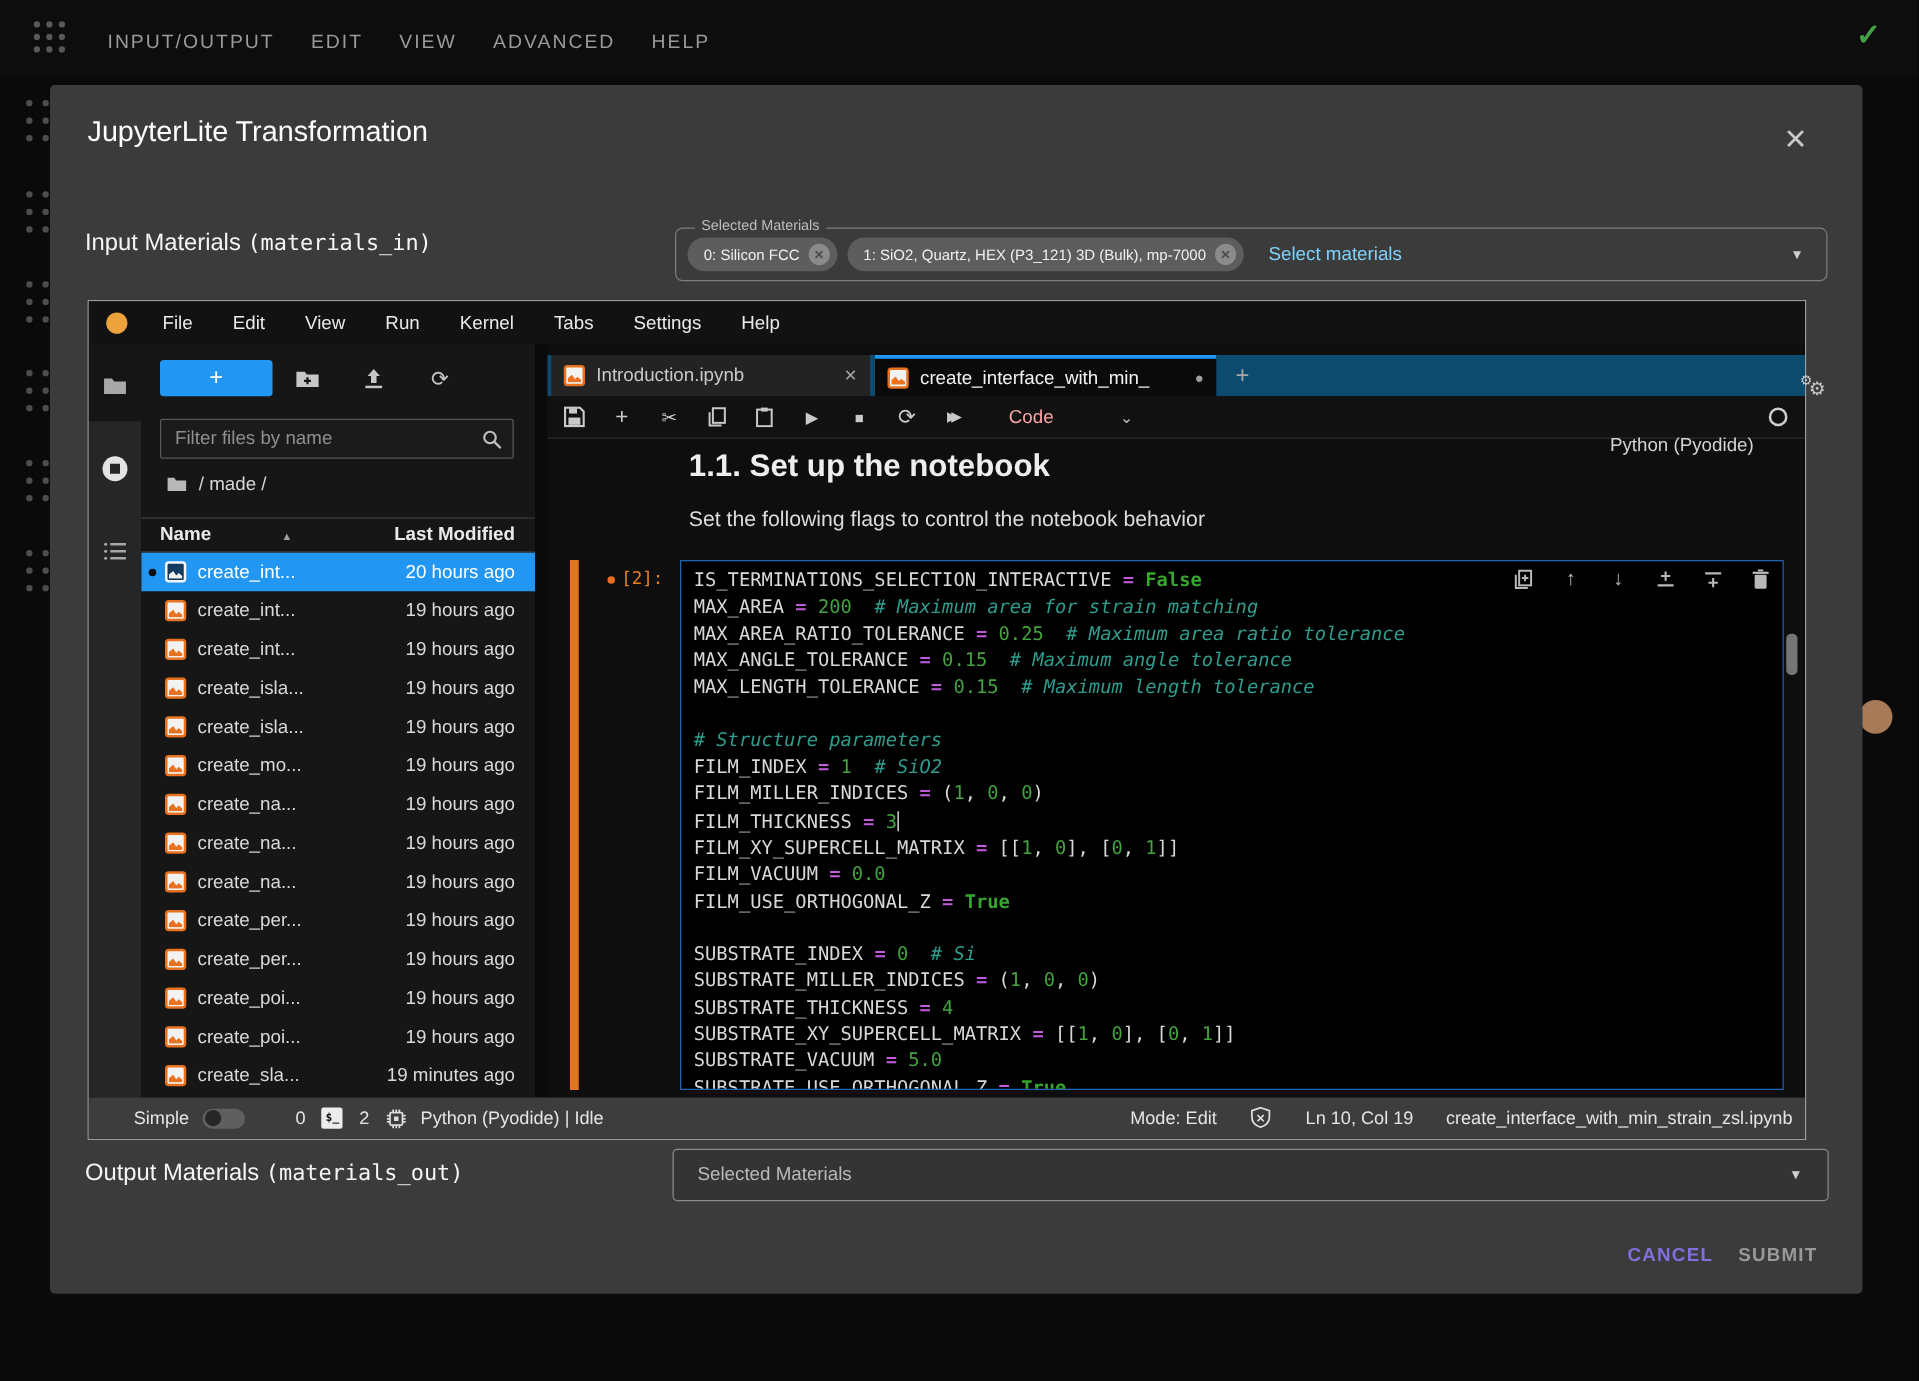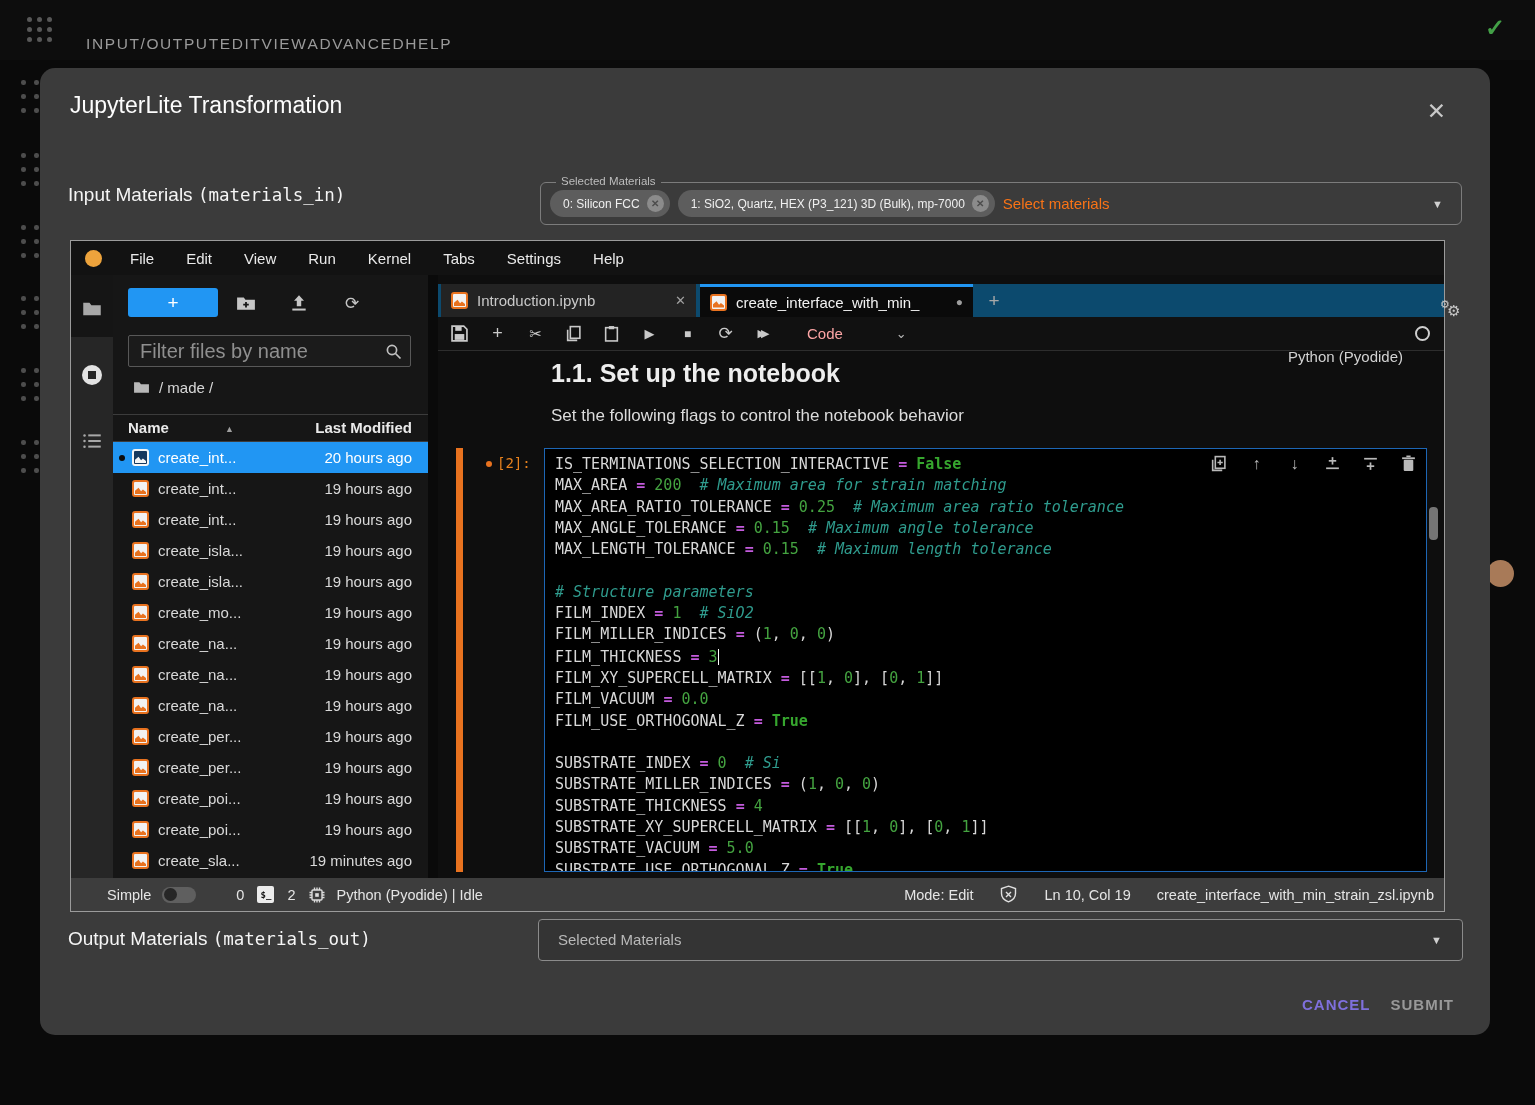--- a/index.html
+++ b/index.html
@@ -6,45 +6,45 @@
   html,body { background:#000; }
   body { font-family:"Liberation Sans", sans-serif; }
   .mono { font-family:"DejaVu Sans Mono", monospace; }
   #stage { position:relative; width:1535px; height:1105px; background:#0a0a0a; overflow:hidden; }
 
   
   #topbar { position:absolute; left:0; top:0; width:1535px; height:60px; background:#0d0d0d; }
   #app-logo { position:absolute; left:27px; top:17px; width:27px; height:27px;
     display:grid; grid-template-columns:repeat(3,1fr); grid-template-rows:repeat(3,1fr); gap:3px; }
   #app-logo i { width:5px; height:5px; border-radius:50%; background:#585858; }
-  #app-nav { position:absolute; left:86px; top:14px; height:60px; display:flex; align-items:center; }
+  #app-nav { position:absolute; left:86px; top:4px; height:60px; display:flex; align-items:center; gap:29px; }
   #app-nav .nav-item { color:#9a9a9a; font-size:15.5px; letter-spacing:1.6px; cursor:default; }
   #top-check { position:absolute; right:30px; top:14px; color:#43a047; font-size:24px; font-weight:bold; }
 
   
   .drag-dots { position:absolute; left:21px; width:22px; height:38px;
     display:grid; grid-template-columns:repeat(2,1fr); grid-template-rows:repeat(3,1fr); gap:4px; }
   .drag-dots i { width:4.5px; height:4.5px; border-radius:50%; background:#4d4d4d; }
   #peek-circle { position:absolute; left:1487px; top:560px; width:27px; height:27px; border-radius:50%; background:#a87a58; z-index:5; }
 
   
-  #dialog { position:absolute; left:40px; top:68px; width:1450px; height:967px; background:#3b3b3b; border-radius:15px; z-index:10; }
+  #dialog { position:absolute; left:40px; top:68px; width:1450px; height:967px; background:#3b3b3b; border-radius:4px; z-index:10; }
   #dlg-title { position:absolute; left:30px; top:24px; font-size:23px; color:#fdfdfd; }
   #dlg-close { position:absolute; right:44px; top:30px; font-size:23px; color:#c9c9c9; cursor:pointer; }
 
   #input-label { position:absolute; left:28px; top:116px; font-size:19px; color:#f5f5f5; }
   #input-label .mono, #output-label .mono { font-size:17.5px; }
   #input-fieldset { position:absolute; left:500px; top:114px; width:922px; height:43px;
     border:1px solid #7c7c7c; border-radius:6px; display:flex; align-items:center; padding-left:9px; gap:8px; }
   #input-legend { position:absolute; top:-8px; left:15px; font-size:11.5px; color:#bdbdbd; background:#3b3b3b; padding:0 5px; }
   .chip { height:27px; border-radius:14px; background:#5d5d5d; color:#f0f0f0; display:flex; align-items:center; gap:7px; padding:0 6px 0 13px; white-space:nowrap; }
   .chip .chip-label { font-size:12px; }
   .chip .chip-x { width:17px; height:17px; border-radius:50%; background:#8b8b8b; color:#4c4c4c;
     font-size:10px; font-weight:bold; display:flex; align-items:center; justify-content:center; cursor:pointer; }
-  #input-placeholder { color:#f97316; font-size:15px; margin-left:0; }
+  #input-placeholder { color:#7dd3fc; font-size:15px; margin-left:12px; }
   #input-caret { position:absolute; right:18px; top:15px; color:#d0d0d0; font-size:11px; }
 
   
   #jupyter { position:absolute; left:30px; top:172px; width:1375px; height:672px; background:#0f0f0f; border:1px solid #9b9b9b; overflow:hidden; }
   #jl-menubar { position:absolute; left:0; top:0; right:0; height:34px; background:#121212; display:flex; align-items:center; }
   #jl-logo { width:17px; height:17px; border-radius:50%; background:#eda33c; margin:0 12px 0 14px; }
   .jl-menu-item { color:#eaeaea; font-size:15px; padding:0 16px; cursor:default; }
 
   
   #rail { position:absolute; left:0; top:34px; width:42px; bottom:33px; background:#262626; }
@@ -52,21 +52,21 @@
   .rail-icon { position:absolute; left:11px; width:20px; height:20px; color:#a8a8a8; }
   #rail-running { position:absolute; left:11px; top:90px; width:20px; height:20px; border-radius:50%; background:#e3e3e3; }
   #rail-running i { position:absolute; left:6px; top:6px; width:8px; height:8px; background:#262626; }
 
   
   #fb { position:absolute; left:42px; top:34px; width:315px; bottom:33px; background:#161616; }
   #fb-new { position:absolute; left:15px; top:13px; width:90px; height:29px; background:#2196f3; border-radius:3px;
     color:#fff; font-size:19px; display:flex; align-items:center; justify-content:center; cursor:pointer; }
   .fb-tool { position:absolute; top:18px; width:20px; height:20px; color:#c6c6c6; cursor:pointer; }
   #fb-filter { position:absolute; left:15px; top:60px; width:283px; height:32px; background:#1b1b1b; border:1px solid #585858; border-radius:2px; }
-  #fb-filter .ph { position:absolute; left:11px; top:0; line-height:30px; font-size:20px; color:#8f8f8f;text-align:center; }
+  #fb-filter .ph { position:absolute; left:11px; top:0; line-height:30px; font-size:15px; color:#8f8f8f;text-align:center; }
   #fb-filter .mag { position:absolute; right:8px; top:7px; width:17px; height:17px; color:#c0c0c0; }
   #fb-crumb { position:absolute; left:20px; top:104px; display:flex; align-items:center; gap:9px; }
   #fb-crumb .f-ic { width:17px; height:17px; color:#b8b8b8; }
   #fb-crumb .txt { font-size:15px; color:#d8d8d8; }
   #fb-header { position:absolute; left:0; right:0; top:139px; height:28px; border-top:1px solid #3c3c3c; border-bottom:1px solid #3c3c3c; }
   #fb-header .h-name { position:absolute; left:15px; line-height:26px; font-size:15px; font-weight:bold; color:#eaeaea; }
   #fb-header .h-sort { position:absolute; left:112px; top:1px; line-height:26px; font-size:9px; color:#9f9f9f; }
   #fb-header .h-mod { position:absolute; right:16px; line-height:26px; font-size:15px; font-weight:bold; color:#eaeaea; }
   #fb-rows { position:absolute; left:0; right:0; top:167px; bottom:0; overflow:hidden; }
   .f-row { position:relative; height:31px; }

